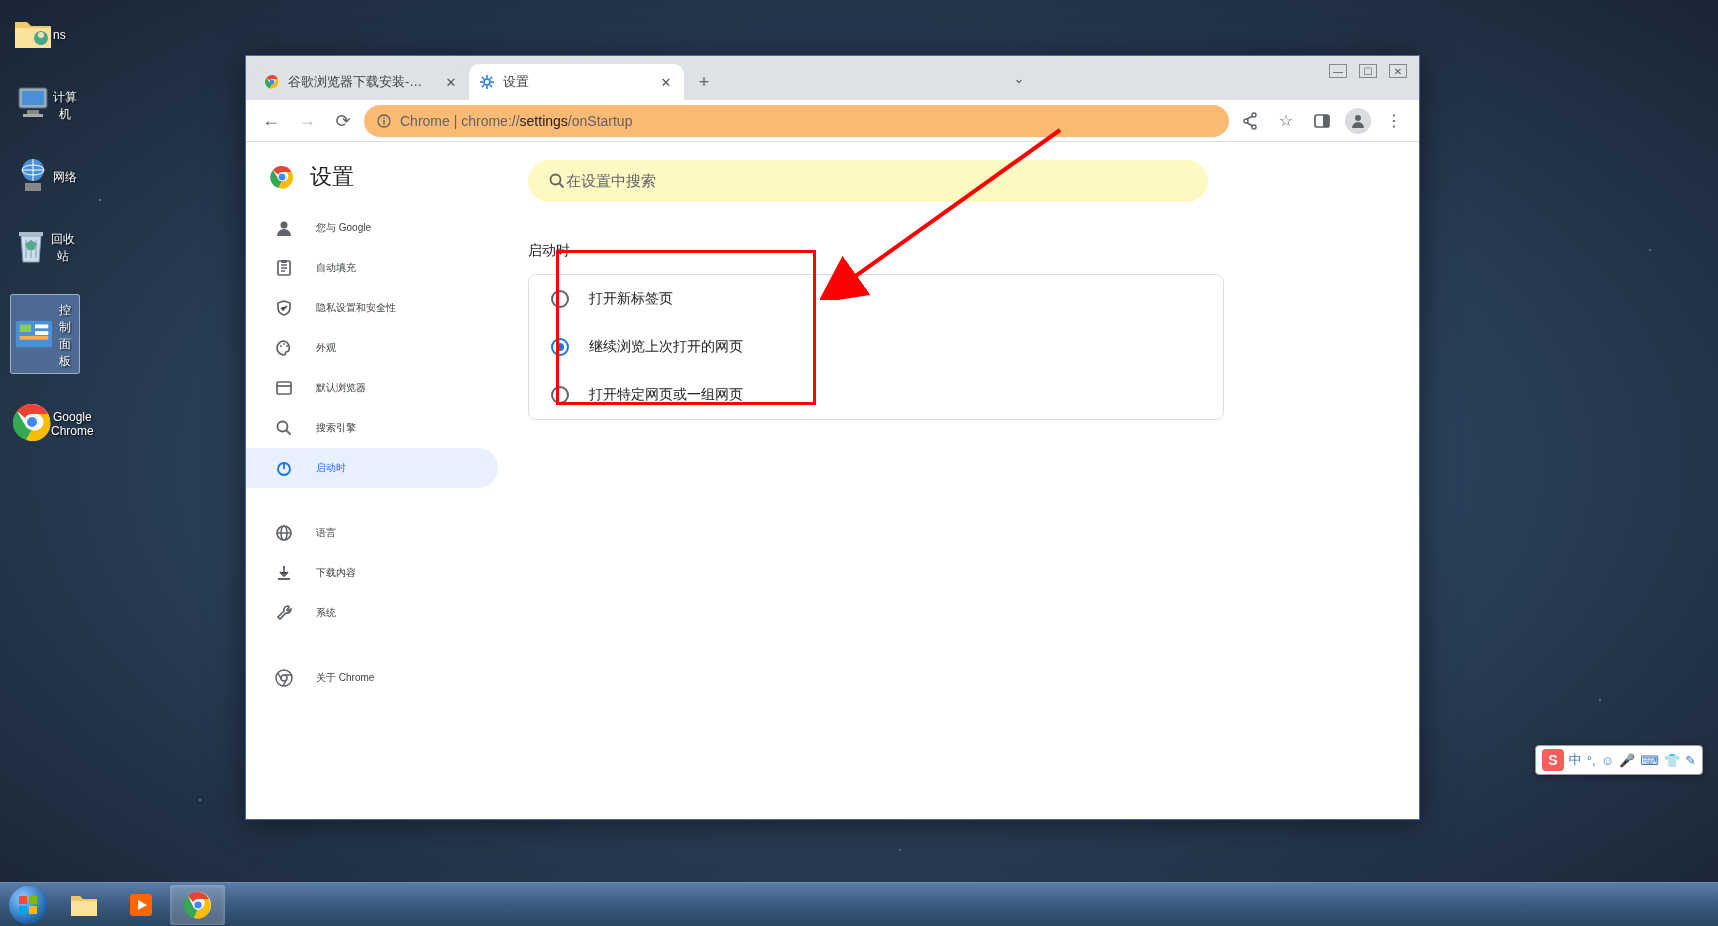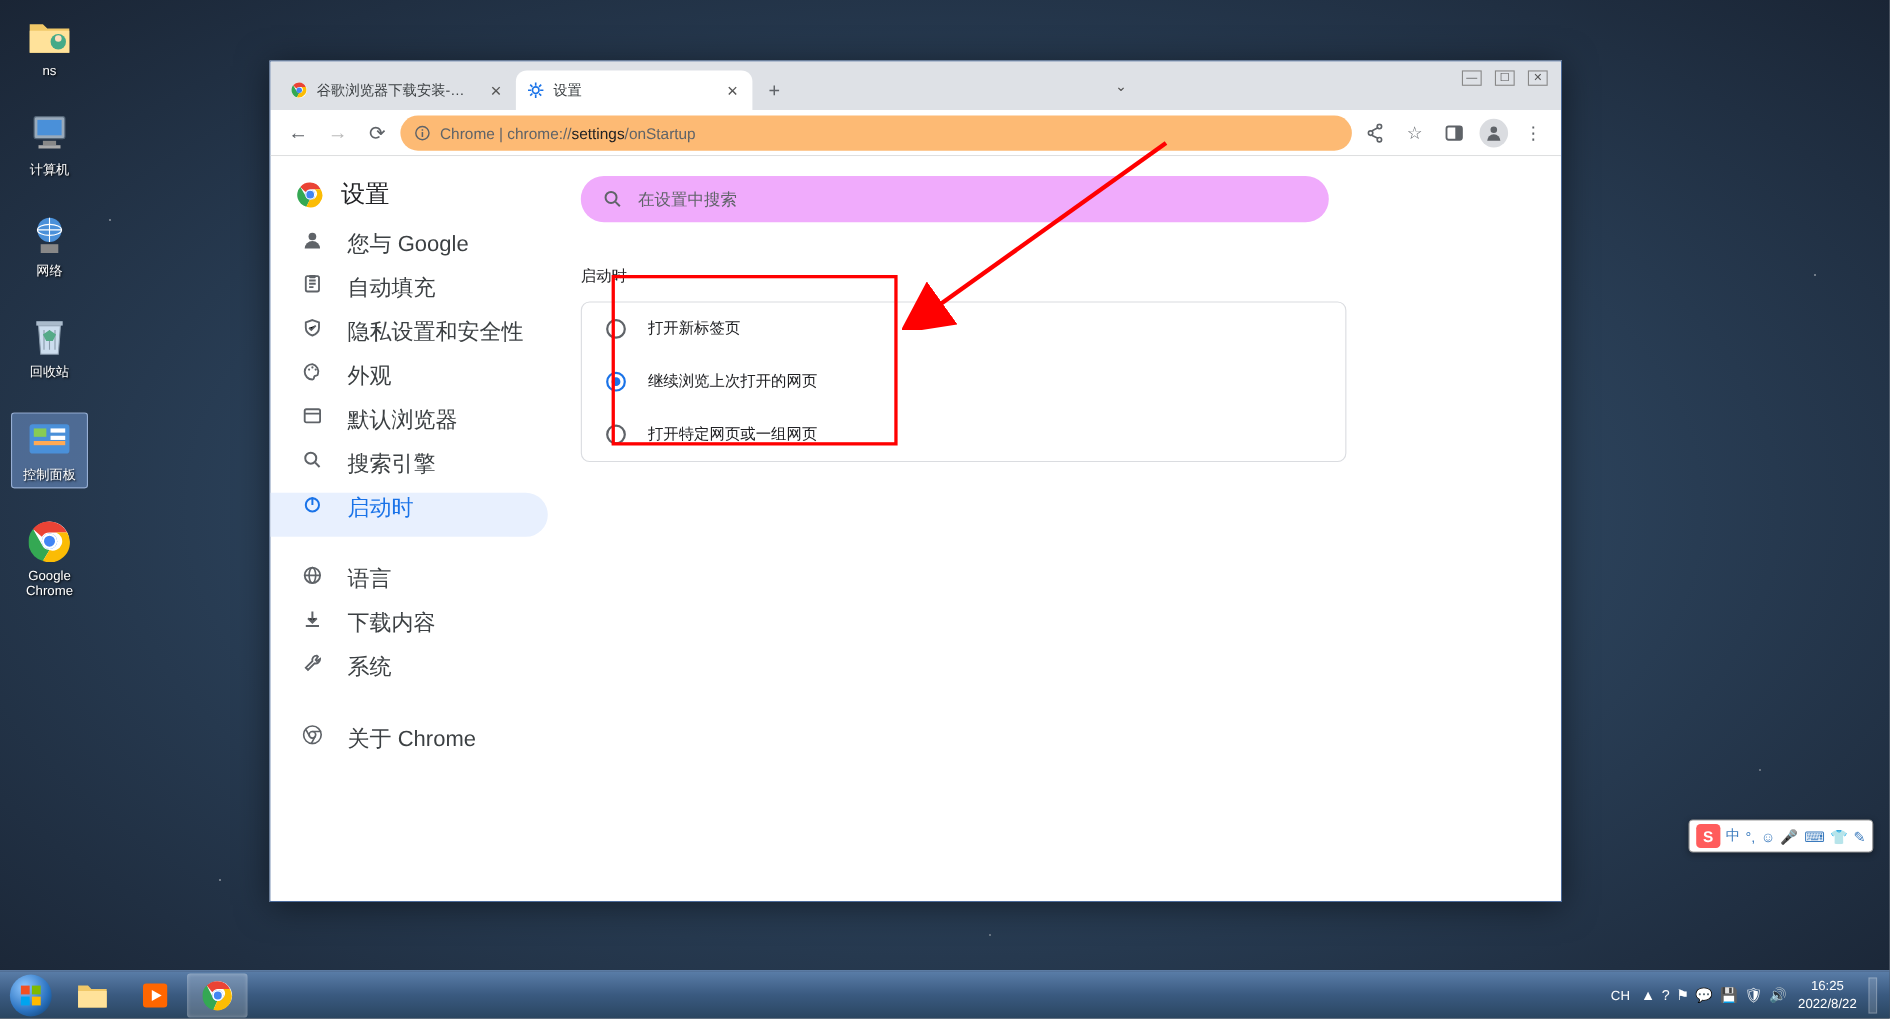--- a/index.html
+++ b/index.html
@@ -3,21 +3,21 @@
 <meta charset="utf-8">
 <style>
 * { box-sizing: border-box; margin: 0; padding: 0; }
 body { font-family: "Segoe UI", Arial, sans-serif; width: 1718px; height: 926px; overflow: hidden; position: relative; background: radial-gradient(ellipse at center, #3a5a7a 0%, #1a2535 100%); }
 
 
 body::before { content: ""; position: absolute; inset: 0; background-image: radial-gradient(1px 1px at 100px 200px, #fff, transparent), radial-gradient(1px 1px at 300px 500px, #ddd, transparent), radial-gradient(1px 1px at 600px 150px, #fff, transparent), radial-gradient(1px 1px at 1400px 300px, #fff, transparent), radial-gradient(1px 1px at 1600px 700px, #ddd, transparent), radial-gradient(1px 1px at 200px 800px, #fff, transparent), radial-gradient(1px 1px at 1650px 250px, #fff, transparent), radial-gradient(1px 1px at 900px 850px, #ddd, transparent), radial-gradient(1px 1px at 1200px 600px, #fff, transparent); pointer-events: none; }
 
 
 .desktop-icons { position: absolute; top: 10px; left: 10px; display: flex; flex-direction: column; gap: 25px; }
-.desktop-icon { width: 70px; display: flex; flex-direction: column; align-items: center; cursor: pointer; padding: 3px; border-radius: 3px; }
+.desktop-icon { width: 70px; display: flex; flex-direction: row; align-items: center; cursor: pointer; padding: 3px; border-radius: 3px; }
 .desktop-icon.sel { background: rgba(120,160,220,0.5); border: 1px solid rgba(200,220,255,0.6); align-items: center; }
 .desktop-icon .glyph { width: 40px; height: 40px; display: flex; align-items: center; justify-content: center; }
 .desktop-icon span { color: #fff; font-size: 12px; text-shadow: 1px 1px 2px #000; text-align: center; margin-top: 4px; }
 
 
 .chrome { position: absolute; left: 245px; top: 55px; width: 1175px; height: 765px; background: #fff; box-shadow: 0 4px 30px rgba(0,0,0,0.5); display: flex; flex-direction: column; border: 1px solid #4b6a9a; }
 
 .titlebar { height: 44px; background: #dee1e6; display: flex; align-items: flex-end; padding-left: 8px; }
 .tab { height: 36px; border-radius: 10px 10px 0 0; display: flex; align-items: center; padding: 0 10px; gap: 8px; font-size: 13px; color: #3c4043; position: relative; }
 .tab.bg { background: #dee1e6; width: 215px; }
@@ -38,29 +38,29 @@
 .omni .url b { color: #202124; font-weight: normal; }
 .toolbar .ricon { width: 30px; height: 30px; display: flex; align-items: center; justify-content: center; color: #5f6368; font-size: 16px; cursor: pointer; }
 .avatar { width: 26px; height: 26px; background: #dadce0; border-radius: 50%; display: flex; align-items: center; justify-content: center; }
 
 .content { flex: 1; display: flex; background: #fff; }
 
 .side { width: 270px; padding: 20px 0 0 0; }
 .side-head { display: flex; align-items: center; gap: 16px; padding: 0 24px 16px 24px; }
 .side-head .clogo { width: 24px; height: 24px; }
 .side-head span { font-size: 22px; color: #202124; }
-.side-item { height: 40px; display: flex; align-items: flex-start; gap: 22px; padding: 0 0 0 28px; font-size: 20px; color: #3c4043; border-radius: 0 20px 20px 0; margin-right: 18px; cursor: pointer; }
+.side-item { height: 40px; display: flex; align-items: center; gap: 22px; padding: 0 0 0 28px; font-size: 10px; color: #3c4043; border-radius: 0 20px 20px 0; margin-right: 18px; cursor: pointer; }
 .side-item.active { background: #e8f0fe; color: #1a73e8; }
 .side-item .sicon { width: 20px; height: 20px; display: flex; align-items: center; justify-content: center; color: #5f6368; }
 .side-item.active .sicon { color: #1a73e8; }
 .side-item .ext { margin-left: auto; margin-right: 20px; color: #5f6368; }
 .side-sep { height: 25px; }
 
 .main { flex: 1; padding: 18px 60px 0 0; }
-.searchbox { width: 680px; height: 42px; background: #f0abfc; border-radius: 40px; display: flex; align-items: center; padding: 0 20px; gap: 14px; color: #5f6368; font-size: 15px; margin-left: 12px; }
+.searchbox { width: 680px; height: 42px; background: #fef9c3; border-radius: 40px; display: flex; align-items: center; padding: 0 20px; color: #5f6368; font-size: 15px; margin-left: 12px; }
 .section-title { margin: 40px 0 14px 12px; font-size: 14px; color: #202124; }
 .card { width: 696px; margin-left: 12px; border: 1px solid #dadce0; border-radius: 8px; background: #fff; }
 .opt { height: 48px; display: flex; align-items: center; gap: 20px; padding: 0 0 0 22px; font-size: 14px; color: #202124; cursor: pointer; }
 .opt:not(:last-child) { border-bottom: 0; }
 .radio { width: 18px; height: 18px; border: 2px solid #5f6368; border-radius: 50%; position: relative; flex-shrink: 0; }
 .radio.on { border-color: #1a73e8; }
 .radio.on::after { content: ""; position: absolute; inset: 3px; background: #1a73e8; border-radius: 50%; }
 
 
 .redbox { position: absolute; border: 3px solid #ff0000; pointer-events: none; }
@@ -424,32 +424,13 @@
   <div class="tbitem active">
       <svg width="28" height="28" viewBox="0 0 28 28">
         <circle cx="14" cy="14" r="13" fill="#fff"></circle>
         <path fill="#ea4335" d="M14 1a13 13 0 0111 7H14a6 6 0 00-5 3L4 5A13 13 0 0114 1z"></path>
         <path fill="#34a853" d="M4 5l5 10a6 6 0 005 3l-4 9A13 13 0 014 5z"></path>
         <path fill="#fbbc05" d="M25 8a13 13 0 01-15 19l4-9a6 6 0 005-10h6z"></path>
         <circle cx="14" cy="14" r="5" fill="#4285f4"></circle>
         <circle cx="14" cy="14" r="4.3" fill="#4285f4" stroke="#fff" stroke-width="1.4"></circle>
       </svg>
     </div>
-  <div class="tray">
-    <span>CH</span>
-    <div class="trayicons">
-      <span>▲</span>
-      <span>?</span>
-      <span>⚑</span>
-      <span>💬</span>
-      <span>💾</span>
-      <span>🛡</span>
-      <span>🔊</span>
-    </div>
-    <div class="clock">
-      <div>16:25</div>
-      <div>2022/8/22</div>
-    </div>
-    <svg width="10" height="36">
-        <rect x="1" y="2" width="7" height="32" fill="rgba(255,255,255,0.15)" stroke="rgba(255,255,255,0.3)"></rect>
-      </svg>
-  </div>
 </div>
 
 </body></html>

